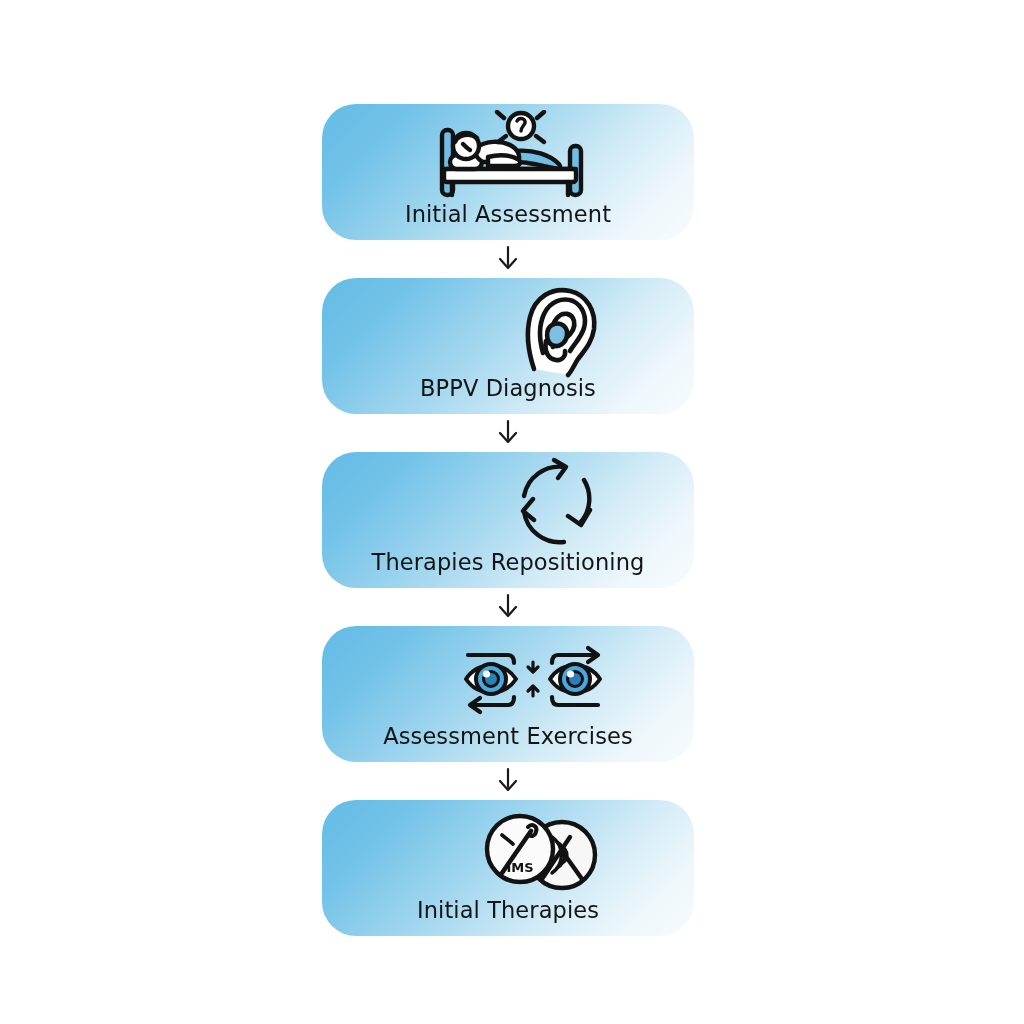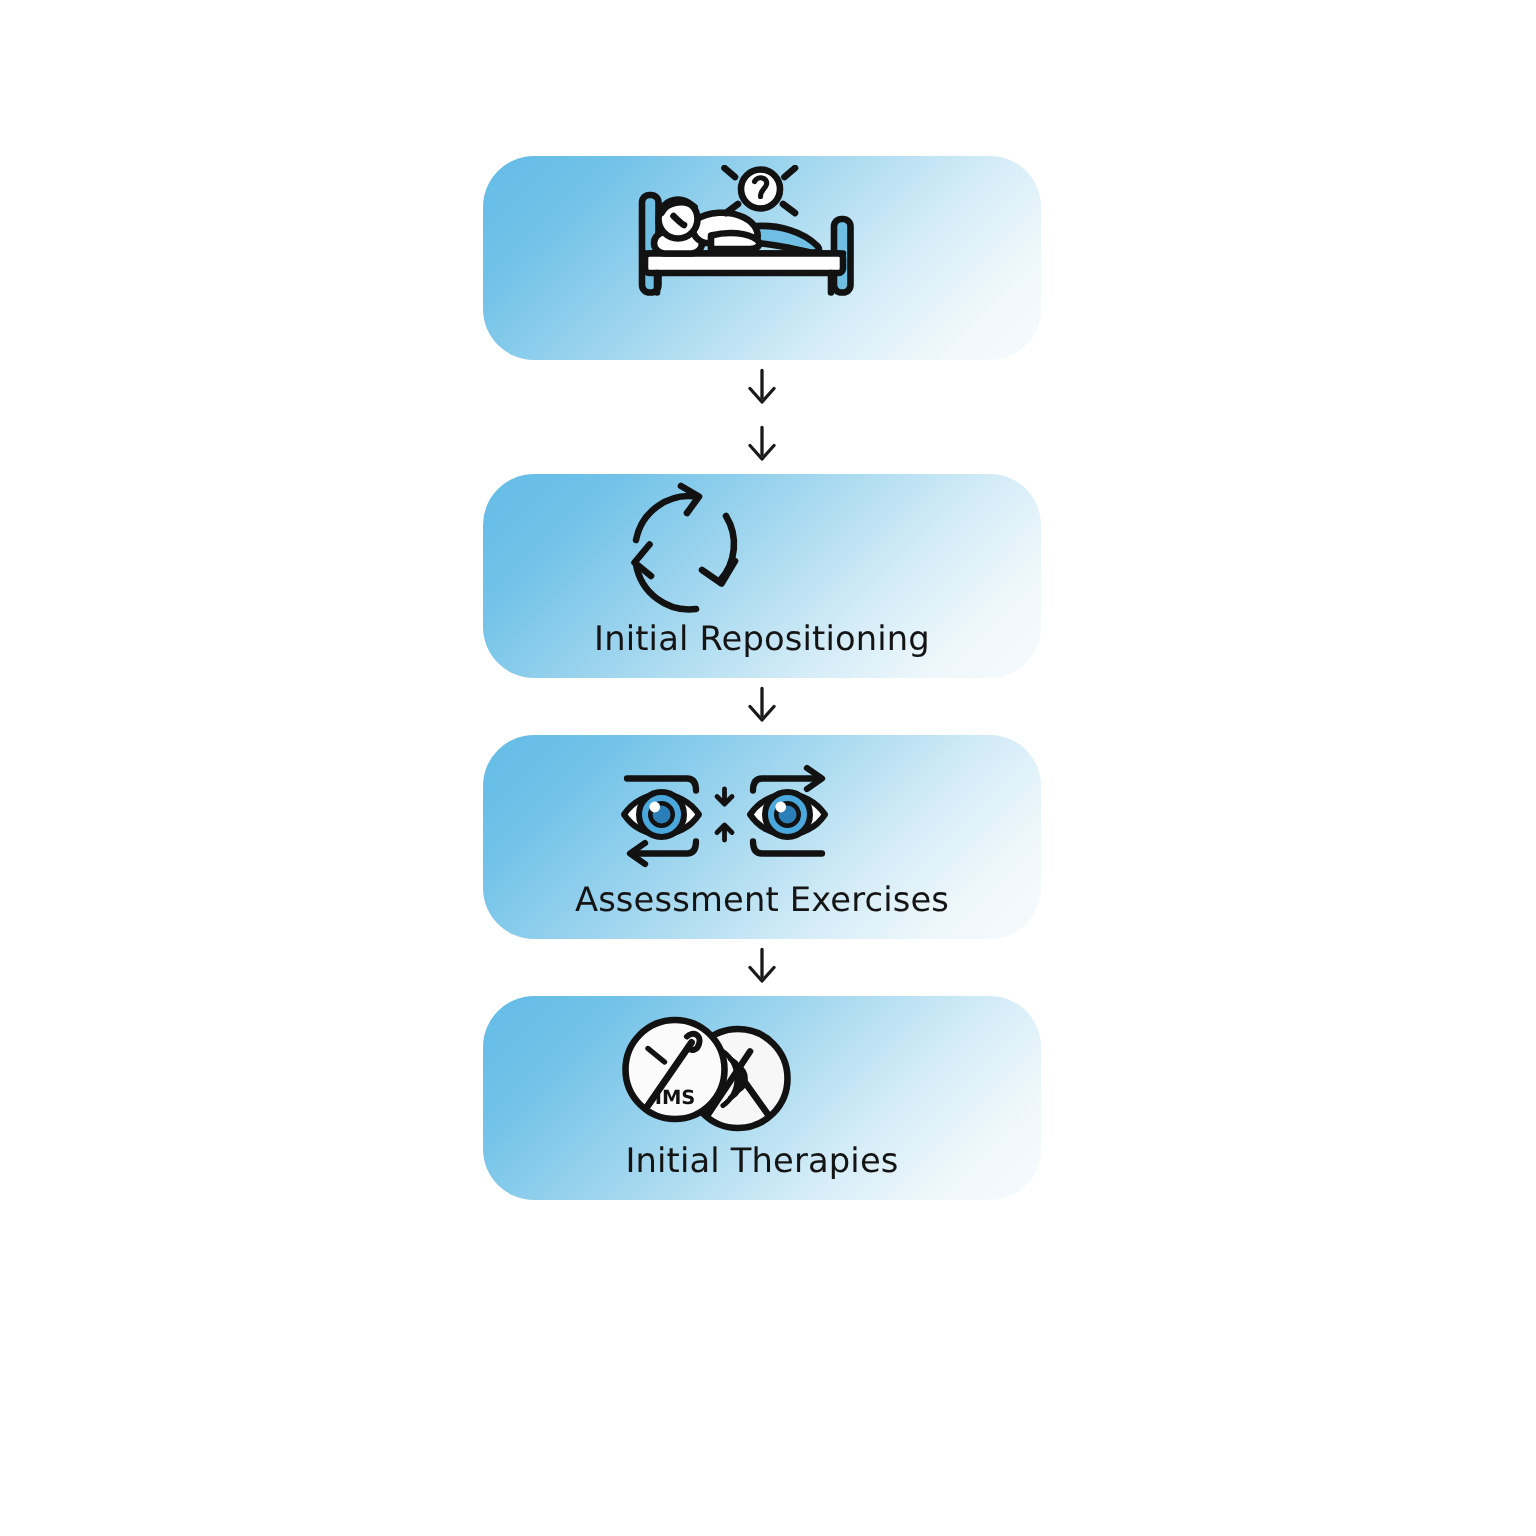--- a/index.html
+++ b/index.html
@@ -43,21 +43,21 @@
     justify-content: flex-start;
     box-sizing: border-box;
     padding-top: 4px;
   }
 
   .step-icon {
     height: 92px;
     width: 200px;
     display: flex;
     align-items: center;
-    justify-content: flex-start;
+    justify-content: flex-end;
     margin-top: 2px;
   }
 
   .step-label {
     font-family: "DejaVu Sans", "Liberation Sans", sans-serif;
     font-size: 22.5px;
     color: #141414;
     letter-spacing: 0.1px;
     line-height: 1;
     margin-top: 1px;
@@ -108,31 +108,50 @@
           <path d="M41 34 C44 37 46 39 48 40"></path>
 
           <circle cx="99" cy="16" r="13" fill="#ffffff"></circle>
 
           <path d="M95 11 C97 7 104 8 103 13 C102 16 99 17 99 21" stroke-width="3.4"></path>
 
           <path d="M82 8 L75 2 M84 26 L76 32 M115 8 L122 2 M114 26 L122 32"></path>
         </g>
       </svg>
     </div>
-  </div>
-
-  <div class="connector">
-    <svg width="24" height="28" viewBox="0 0 24 28">
-      <g stroke="#1a1a1a" stroke-width="2.2" fill="none" stroke-linecap="round" stroke-linejoin="round">
-        <path d="M12 2 V20"></path>
-        <path d="M4 14 L12 23 L20 14"></path>
-      </g>
-    </svg>
-  </div>
-
+    <div class="step-label">Initial Assessment</div>
+  </div>
+
+  <div class="connector">
+    <svg width="24" height="28" viewBox="0 0 24 28">
+      <g stroke="#1a1a1a" stroke-width="2.2" fill="none" stroke-linecap="round" stroke-linejoin="round">
+        <path d="M12 2 V20"></path>
+        <path d="M4 14 L12 23 L20 14"></path>
+      </g>
+    </svg>
+  </div>
+
+  <div class="step-box">
+    <div class="step-icon">
+      <svg width="100" height="98" viewBox="0 0 100 98">
+        <g fill="none" stroke="#121212" stroke-width="4.6" stroke-linecap="round" stroke-linejoin="round">
+
+          <path d="M26 88 C20 70 18 52 22 36 C27 16 44 6 62 10 C79 14 88 30 86 48 C84 62 76 70 70 78 C66 84 64 90 60 94" fill="#ffffff"></path>
+
+          <path d="M35 72 C31 58 31 44 36 33 C42 20 55 16 65 20 C75 25 79 36 76 47 C73 57 66 63 62 70"></path>
+
+          <path d="M45 66 C42 56 43 44 49 37 C55 30 64 32 66 40 C68 48 62 54 57 58"></path>
+
+          <path d="M44 44 C52 40 60 45 59 54 C58 63 50 67 44 64 C38 61 37 48 44 44 Z" fill="#7cbfe2"></path>
+          <path d="M38 60 C36 70 40 78 48 79 C54 80 58 75 57 70"></path>
+        </g>
+      </svg>
+    </div>
+    <div class="step-label">BPPV Diagnosis</div>
+  </div>
 
   <div class="connector">
     <svg width="24" height="28" viewBox="0 0 24 28">
       <g stroke="#1a1a1a" stroke-width="2.2" fill="none" stroke-linecap="round" stroke-linejoin="round">
         <path d="M12 2 V20"></path>
         <path d="M4 14 L12 23 L20 14"></path>
       </g>
     </svg>
   </div>
 
@@ -145,21 +164,21 @@
           <path d="M46 6 L58 13 L50 24"></path>
 
           <path d="M76 26 A36 36 0 0 1 72 69"></path>
           <path d="M82 56 L73 71 L60 62"></path>
 
           <path d="M56 88 A36 36 0 0 1 16 58"></path>
           <path d="M26 66 L15 57 L25 45"></path>
         </g>
       </svg>
     </div>
-    <div class="step-label">Initial Repositioning</div>
+    <div class="step-label">Therapies Repositioning</div>
   </div>
 
   <div class="connector">
     <svg width="24" height="28" viewBox="0 0 24 28">
       <g stroke="#1a1a1a" stroke-width="2.2" fill="none" stroke-linecap="round" stroke-linejoin="round">
         <path d="M12 2 V20"></path>
         <path d="M4 14 L12 23 L20 14"></path>
       </g>
     </svg>
   </div>

